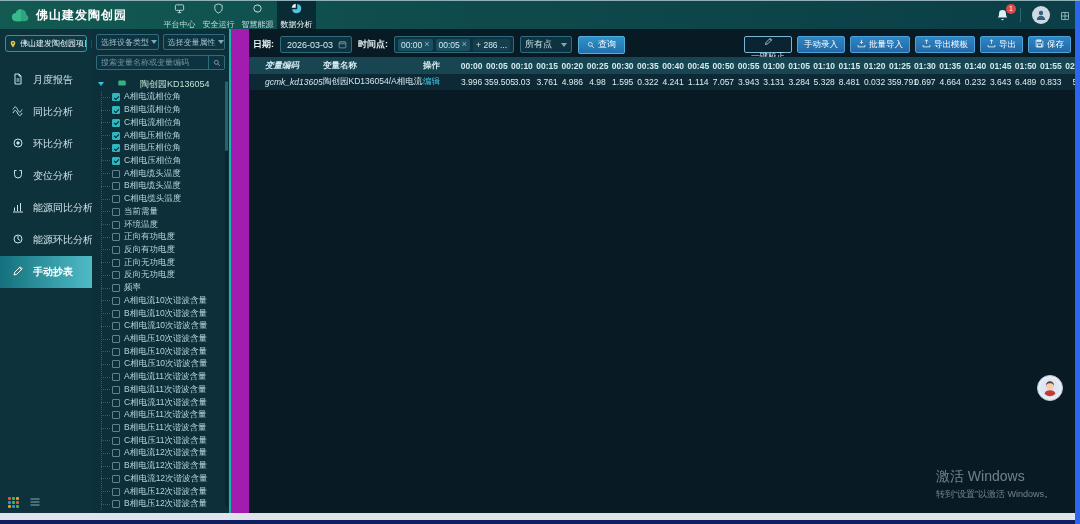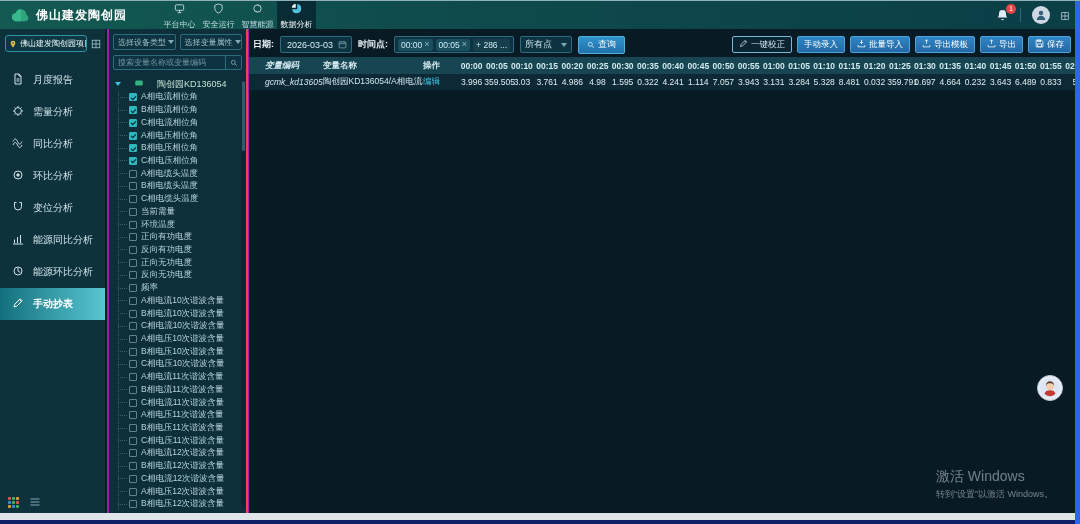--- a/index.html
+++ b/index.html
@@ -49,22 +49,22 @@
   .sitem{display:flex;align-items:center;gap:9px;height:32px;padding-left:12px;color:#cfe3e8;
          font-size:10px;cursor:pointer;white-space:nowrap;}
   .sitem svg{width:12px;height:12px;flex:0 0 auto;}
   .sitem.active{background:linear-gradient(90deg,#13707c,#58c6d2);color:#fff;font-weight:bold;}
   .side-bottom{position:absolute;left:8px;bottom:5px;display:flex;gap:10px;align-items:center;}
   .cgrid{display:inline-grid;grid-template-columns:repeat(3,3px);grid-auto-rows:3px;gap:1px;cursor:pointer;}
   .cgrid i{display:block;border-radius:1px;}
   .listicon{color:#7fa8b5;cursor:pointer;display:flex;}
   .listicon svg{width:12px;height:12px;}
   
-  .treepanel{position:absolute;left:109px;top:28px;width:139px;bottom:11px;background:#0d2f39;
-             border-right:2px solid #ef4444;z-index:4;}
+  .treepanel{position:absolute;left:92px;top:28px;width:139px;bottom:11px;background:#0d2f39;
+             border-right:2px solid #14b8a6;z-index:4;}
   .selects{display:flex;gap:4px;margin:5px 4px 0;}
   .mini-select{display:flex;align-items:center;justify-content:space-between;background:#0e3340;
                border:1px solid #2f6b7e;border-radius:2px;height:16px;padding:0 4px;color:#9fbfc9;
                font-size:8px;cursor:pointer;white-space:nowrap;}
   .selects .mini-select{flex:1;min-width:0;overflow:hidden;}
   .searchbox{display:flex;margin:5px 4px 0;border:1px solid #2f6b7e;background:#0e3340;height:15px;border-radius:2px;}
   .searchbox input{flex:1;background:transparent;border:0;outline:none;color:#cfe6ec;font-size:8px;
                    padding:0 4px;min-width:0;font-family:inherit;}
   .searchbox input::placeholder{color:#6f94a0;}
   .search-btn{width:16px;border-left:1px solid #2f6b7e;display:flex;align-items:center;
@@ -102,21 +102,21 @@
   .chip.more{background:#163f4e;cursor:pointer;text-align:right;}
   .point-select{min-width:52px;color:#c9e2ea;font-size:9px;height:17px;}
   .btn-query{display:flex;align-items:center;gap:3px;background:linear-gradient(#2f93c9,#2270ab);
              border:1px solid #4fb0de;color:#fff;font-size:9px;height:18px;padding:0 8px;
              border-radius:2px;cursor:pointer;font-family:inherit;white-space:nowrap;}
   .btn-query svg{width:8px;height:8px;}
   .actions{margin-left:auto;display:flex;gap:5px;}
   .abtn{display:flex;align-items:center;gap:3px;height:17px;padding:0 6px;font-size:8.5px;border-radius:2px;
         cursor:pointer;font-family:inherit;background:linear-gradient(#2f86c6,#2468a4);
         border:1px solid #4aa3d8;color:#fff;white-space:nowrap;}
-  .abtn.outline{background:rgba(20,60,80,.3);border:1px solid #7ab6d6;color:#cfe8f5;}
+  .abtn.outline{background:rgba(20,60,80,.3);border:1px solid #7ab6d6;color:#cfe8f5;flex-direction:column;}
   .abtn svg{width:9px;height:9px;}
   .tablewrap{position:absolute;left:0;right:0;top:28px;overflow:hidden;}
   .thead{display:flex;height:17px;background:#174552;align-items:center;}
   .trow{display:flex;height:16px;background:#0e2936;align-items:center;}
   .c{flex:0 0 auto;font-size:8.5px;white-space:nowrap;overflow:hidden;}
   .thead .c{font-weight:bold;color:#d2e9ef;}
   .trow .c{color:#cfe6ec;}
   .c-code{width:74px;padding-left:16px;font-style:italic;}
   .c-name{width:100px;}
   .c-act{width:36px;}
@@ -218,27 +218,20 @@
           </svg>
       </span>
     </div>
     <nav class="smenu" id="sidemenu">
         <div class="sitem">
           <span><svg viewBox="0 0 12 12" fill="none" stroke="currentColor" stroke-width="1">
               <path d="M3 1h4l2 2v8H3z"></path>
               <path d="M7 1v2h2M4.5 6h3M4.5 8h3"></path>
             </svg></span>
           <span>月度报告</span>
-        </div>
-        <div class="sitem">
-          <span><svg viewBox="0 0 12 12" fill="none" stroke="currentColor" stroke-width="1">
-              <circle cx="6" cy="6" r="3.4"></circle>
-              <path d="M6 1v1.3M6 9.7V11M1 6h1.3M9.7 6H11M2.5 2.5l.9.9M8.6 8.6l.9.9M9.5 2.5l-.9.9M3.4 8.6l-.9.9"></path>
-            </svg></span>
-          <span>需量分析</span>
         </div>
         <div class="sitem">
           <span><svg viewBox="0 0 12 12" fill="none" stroke="currentColor" stroke-width="1">
               <path d="M1 8c1.6-3.4 3-3.4 4.5 0s3 3.4 4.5 0"></path>
               <path d="M1 4.5c1.6-3.4 3-3.4 4.5 0s3 3.4 4.5 0"></path>
             </svg></span>
           <span>同比分析</span>
         </div>
         <div class="sitem">
           <span><svg viewBox="0 0 12 12" fill="none" stroke="currentColor" stroke-width="1">

